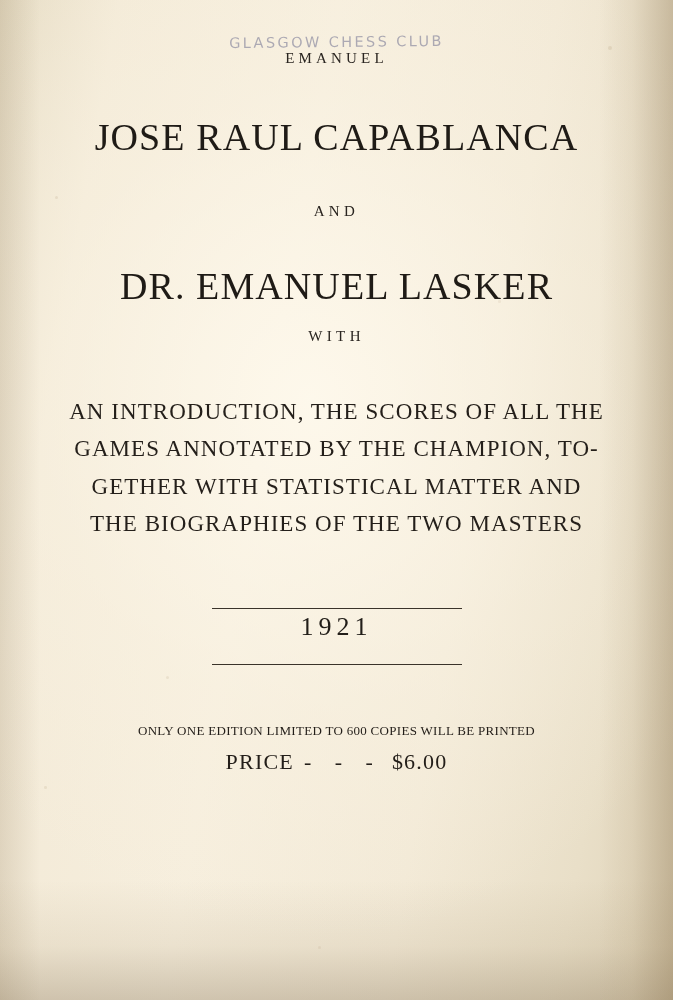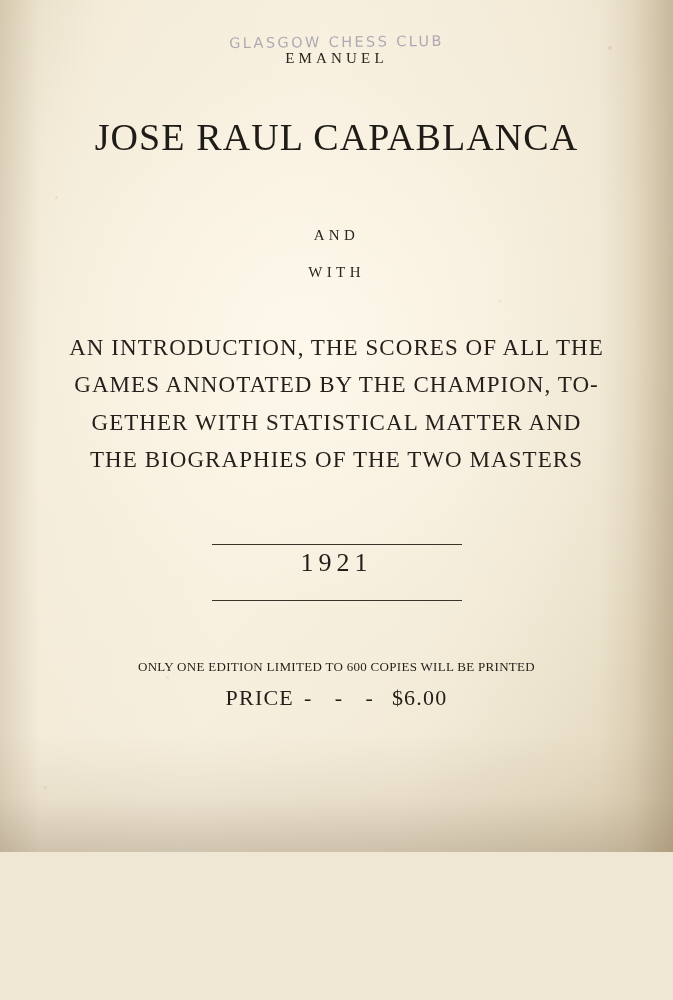--- a/index.html
+++ b/index.html
@@ -12,21 +12,21 @@
     overflow: hidden;
     background: #efe6d4;
     font-family: "Liberation Serif", serif;
     color: #23201c;
   }
 
   
   .page {
     position: relative;
     width: 673px;
-    height: 852px;
+    height: 1000px;
     background:
       radial-gradient(ellipse 90% 70% at 46% 40%, rgba(255,250,238,0.85) 0%, rgba(250,243,227,0.45) 45%, rgba(233,221,199,0.0) 78%),
       linear-gradient(100deg, #e6dcc4 0%, #f3ead7 14%, #f6eedd 40%, #f2e9d6 66%, #e9dfc8 86%, #ded2b8 100%);
     overflow: hidden;
   }
   
   .page::after {
     content: "";
     position: absolute;
     top: 0; right: 0;
@@ -102,21 +102,21 @@
 
   .player {
     font-size: 38px;
     letter-spacing: 1.1px;
     color: #1f1b16;
   }
   .player-1 { margin-top: 48px; }
   .player-2 { margin-top: 44px; }
 
   .and {
-    margin-top: 68px;
+    margin-top: 44px;
     font-size: 15px;
     letter-spacing: 4.4px;
     color: #2a2520;
   }
 
   .with {
     margin-top: 20px;
     font-size: 15px;
     letter-spacing: 4.4px;
     color: #2a2520;
@@ -184,20 +184,21 @@
 
   <div class="content">
 
 
     <div class="between">EMANUEL</div>
 
     <div class="player player-1">JOSE RAUL CAPABLANCA</div>
 
     <div class="and">AND</div>
 
+    <div class="player player-2">DR. EMANUEL LASKER</div>
 
     <div class="with">WITH</div>
 
     <div class="description">
       <div>AN INTRODUCTION, THE SCORES OF ALL THE</div>
       <div>GAMES ANNOTATED BY THE CHAMPION, TO-</div>
       <div>GETHER WITH STATISTICAL MATTER AND</div>
       <div>THE BIOGRAPHIES OF THE TWO MASTERS</div>
     </div>
 

